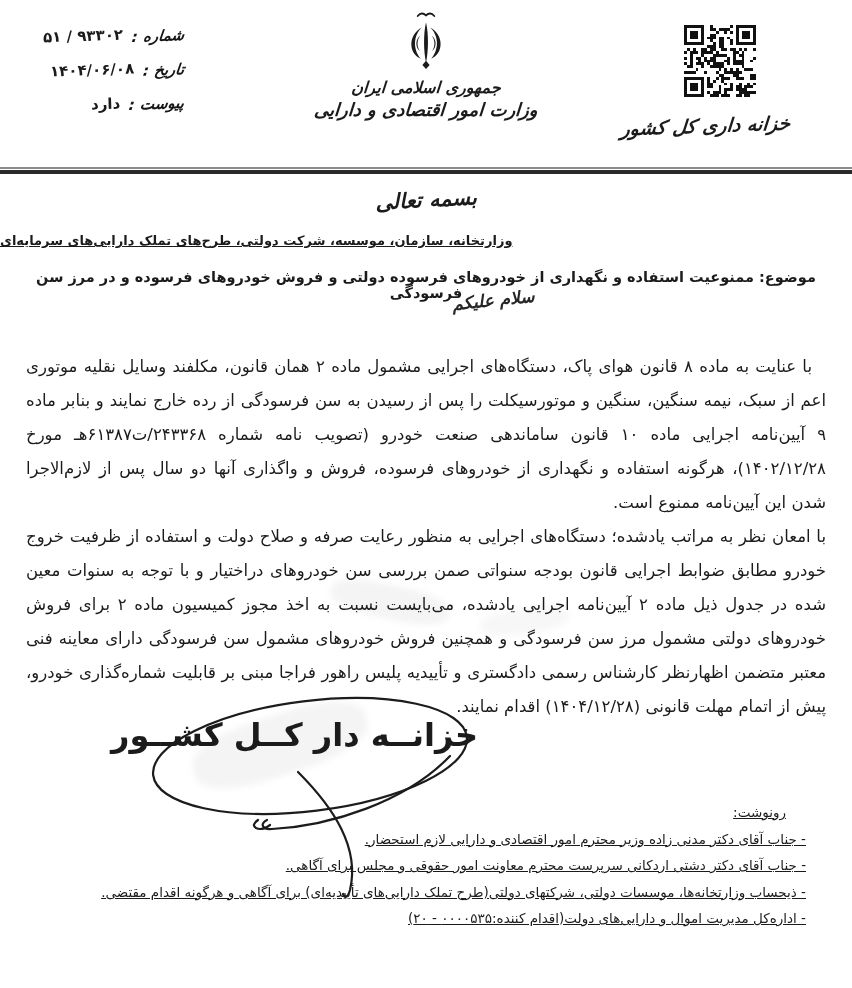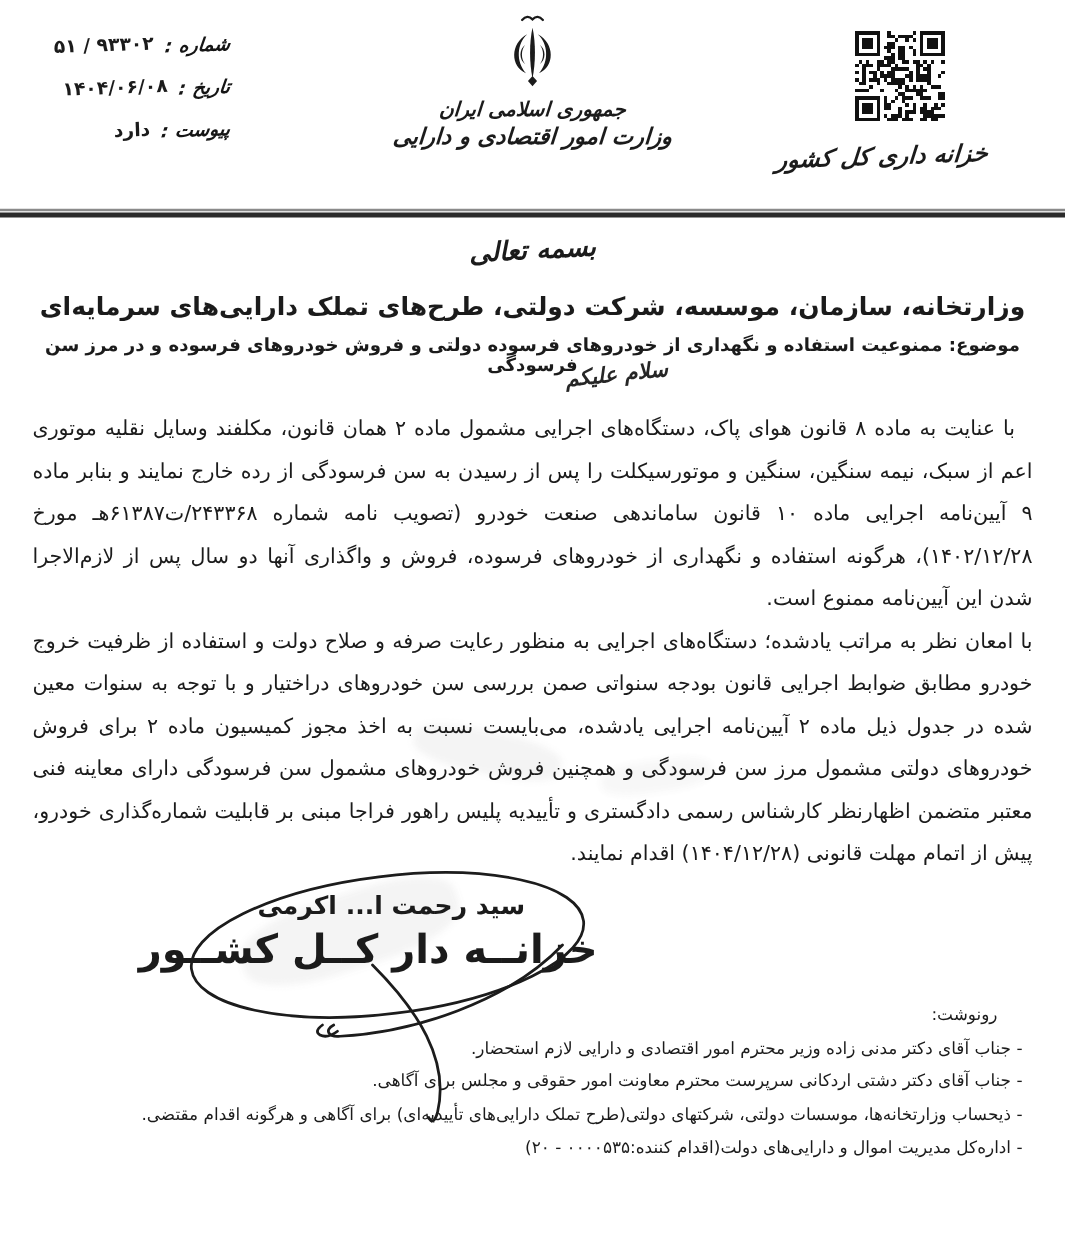--- a/index.html
+++ b/index.html
@@ -19,34 +19,34 @@
   .hdr-right{position:absolute;top:24px;right:62px;width:140px;text-align:center;}
   .qr{width:72px;height:74px;margin:0 auto;}
   .qr svg{width:72px;height:74px;shape-rendering:crispEdges;}
   .treasury{font-size:19px;font-weight:bold;font-style:italic;margin-top:16px;white-space:nowrap;transform:skewX(-6deg) rotate(-2deg);}
   
   .rule{position:absolute;top:167px;left:0;right:0;}
   .rule .rl1{height:2px;background:#8a8a8a;}
   .rule .rl2{height:4px;background:#2a2a2a;margin-top:1px;}
   
   .bismillah{position:absolute;top:188px;left:0;right:0;text-align:center;font-size:21px;font-weight:bold;font-style:italic;transform:rotate(-3deg);}
-  .addressee{position:absolute;top:233px;left:0;right:0;text-align:center;font-size:20px;font-weight:bold;}
+  .addressee{position:absolute;top:233px;left:0;right:0;text-align:left;font-size:13px;font-weight:bold;text-decoration:underline;}
   .subject{position:absolute;top:269px;left:0;right:0;text-align:center;font-size:14.5px;font-weight:bold;}
   .greeting{position:absolute;top:290px;right:318px;font-size:17px;font-weight:600;font-style:italic;letter-spacing:1px;transform:rotate(-6deg);color:#262626;}
   
   .bodytext{position:absolute;top:326px;right:26px;left:26px;font-size:16.5px;line-height:34px;text-align:justify;}
   .bodytext p{margin:0;}
-  .bodytext p.p1{text-indent:14px;}
+  .bodytext p.p1{text-indent:14px;margin-top:24px;}
   
   .sig{position:absolute;top:712px;left:148px;width:330px;text-align:center;}
   .sig-name{position:relative;font-size:20px;font-weight:bold;z-index:2;}
   .sig-title{position:relative;font-size:32px;font-weight:bold;margin-top:4px;z-index:2;white-space:nowrap;}
   .scrawl{position:absolute;top:-18px;left:-10px;width:352px;height:210px;z-index:3;pointer-events:none;}
   
-  .cc{position:absolute;top:799px;right:34px;left:16px;font-size:13.5px;line-height:26.5px;text-align:right;}
+  .cc{position:absolute;top:799px;right:46px;left:16px;font-size:13.5px;line-height:26.5px;text-align:right;text-decoration:underline;}
   .cc-label{margin-left:auto;margin-right:20px;}
   .cc-item{white-space:nowrap;}
   
   .artifact{position:absolute;background:rgba(60,60,60,0.06);filter:blur(3px);border-radius:40%;pointer-events:none;}
   .a1{width:180px;height:60px;left:190px;top:715px;transform:rotate(-18deg);}
   .a2{width:120px;height:34px;left:330px;top:585px;transform:rotate(12deg);}
   .a3{width:90px;height:26px;left:480px;top:608px;transform:rotate(-8deg);opacity:.7;}
 </style>
 </head>
 <body>
@@ -330,21 +330,20 @@
 
   <div class="sig">
     <svg class="scrawl" viewBox="0 0 352 210" xmlns="http://www.w3.org/2000/svg">
       <g fill="none" stroke="#1c1c1c" stroke-width="2.2" stroke-linecap="round">
         <ellipse cx="172" cy="62" rx="158" ry="55" transform="rotate(-7 172 62)"></ellipse>
         <path d="M312 62 C268 108 192 132 134 135 c-9 1 -13 -5 -5 -9"></path>
         <path d="M132 131 q-8 6 -14 3 q-5 -3 2 -8"></path>
         <path d="M160 78 C196 114 222 154 212 196 c-2 7 -5 9 -7 4"></path>
       </g>
     </svg>
-    <div class="sig-name">سید رحمت ا... اکرمی</div>
     <div class="sig-title">خزانــه دار کــل کشــور</div>
   </div>
 
   <div class="cc">
     <div class="cc-label">رونوشت:</div>
     <div class="cc-item">- جناب آقای دکتر مدنی زاده وزیر محترم امور اقتصادی و دارایی لازم استحضار.</div>
     <div class="cc-item">- جناب آقای دکتر دشتی اردکانی سرپرست محترم معاونت امور حقوقی و مجلس برای آگاهی.</div>
     <div class="cc-item">- ذیحساب وزارتخانه‌ها، موسسات دولتی، شرکتهای دولتی(طرح تملک دارایی‌های تأییدیه‌ای) برای آگاهی و هرگونه اقدام مقتضی.</div>
     <div class="cc-item">- اداره‌کل مدیریت اموال و دارایی‌های دولت(اقدام کننده:۰۰۰۰۵۳۵ - ۲۰)</div>
   </div>

